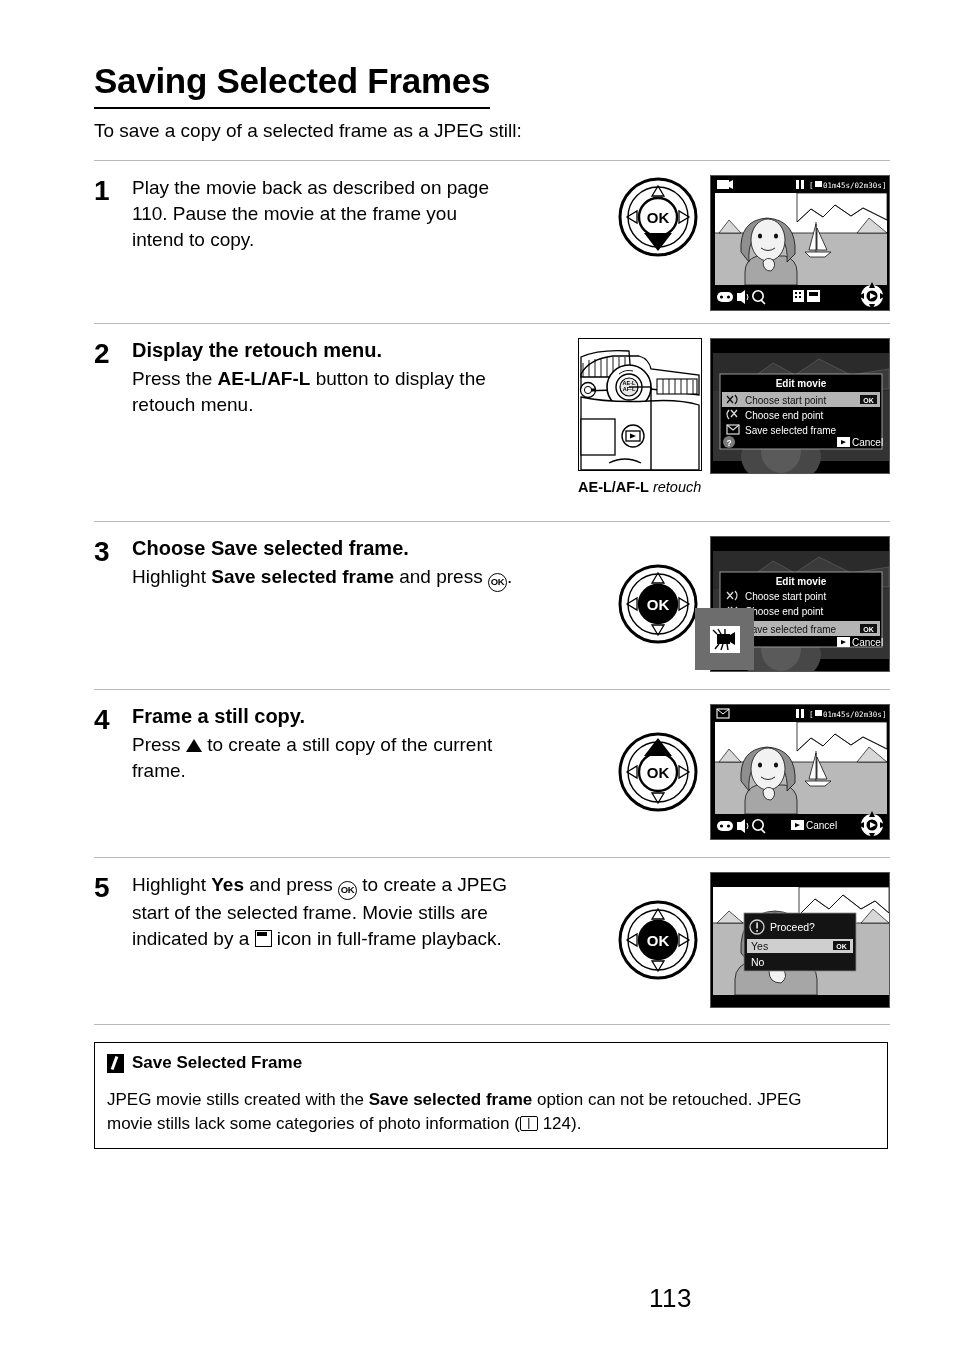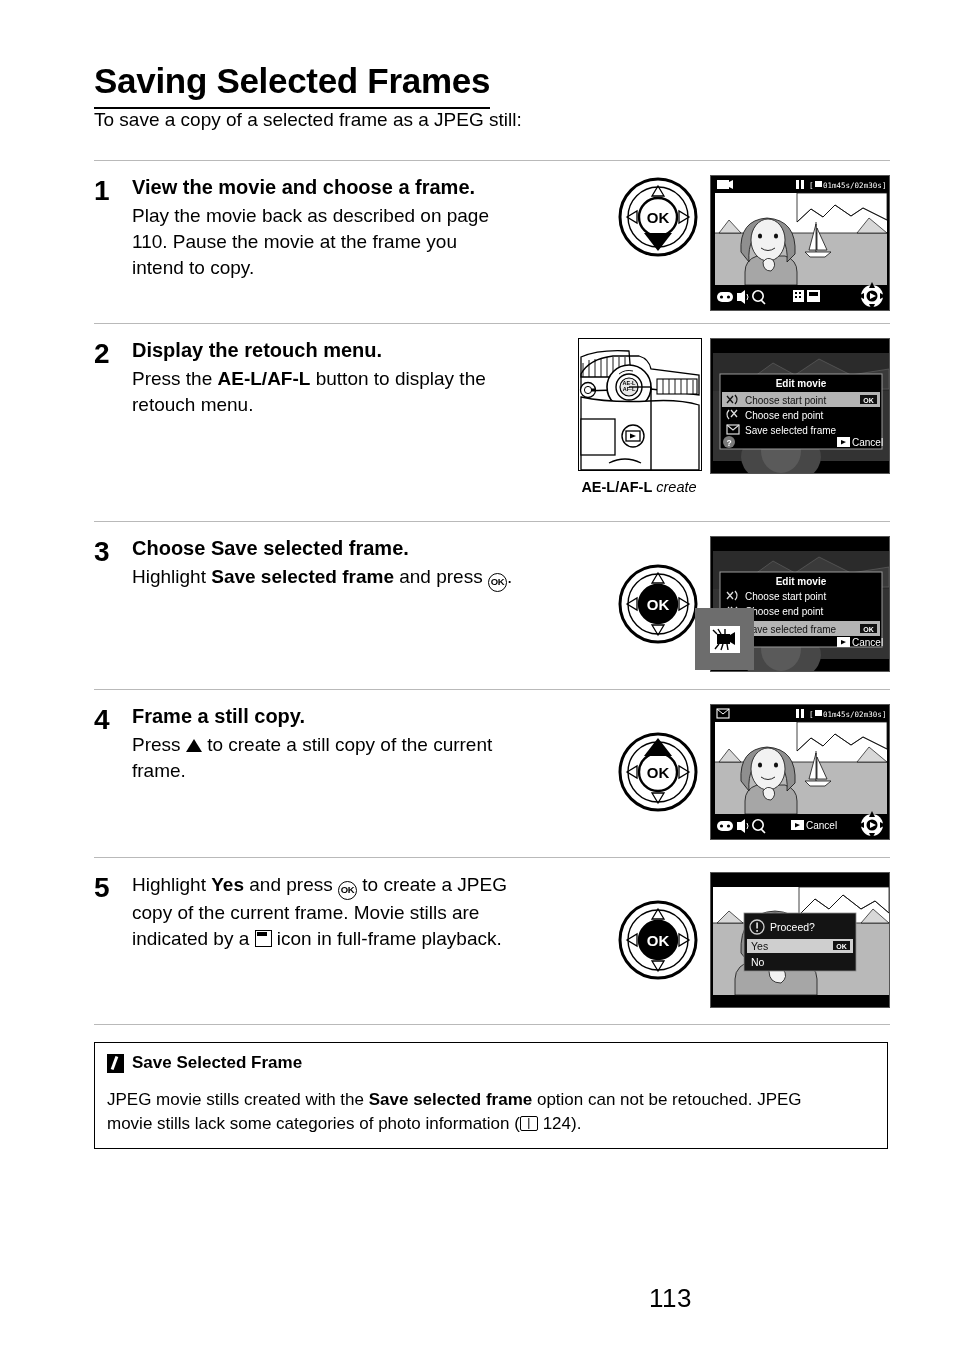--- a/index.html
+++ b/index.html
@@ -17,21 +17,21 @@
   .page { position: relative; width: 754px; height: 1352px; }
 
   
   .title-wrap { position: absolute; left: 94px; top: 62px; width: 790px; }
   .page-title {
     font-size: 35px; font-weight: bold; letter-spacing: -0.3px;
     line-height: 1.1; margin: 0; padding-bottom: 6px;
     border-bottom: 2.5px solid #000; display: inline-block;
   }
   .intro {
-    position: absolute; left: 94px; top: 107px;
+    position: absolute; left: 94px; top: 118px;
     font-size: 19px; line-height: 1.35;
   }
 
   
   .steps { position: absolute; left: 94px; top: 160px; width: 796px; }
   .step {
     position: relative;
     border-top: 1px solid #b9b9b9;
     display: flex; align-items: flex-start;
     padding: 14px 0 12px 0;
@@ -153,21 +153,20 @@
   <div class="title-wrap">
     <h1 class="page-title">Saving Selected Frames</h1>
   </div>
   <div class="intro">To save a copy of a selected frame as a JPEG still:</div>
 
   <div class="steps">
 
     <div class="step" style="min-height:160px;">
       <div class="step-num">1</div>
       <div class="step-text">
-        <div class="step-head">View the movie and choose a frame.</div>
         <div class="step-body">
           <span>Play the movie back as described on page</span><br>
           <span>110.  Pause the movie at the frame you</span><br>
           <span>intend to copy.</span>
         </div>
       </div>
       <div class="step-media">
 
         <div class="msel">
           <svg viewBox="0 0 84 84" width="84" height="84">
@@ -316,21 +315,21 @@
               <rect x="47" y="92" width="14" height="10" fill="none" stroke="#000" stroke-width="1.3"></rect>
               <polygon points="51,94.5 57,97 51,99.5" fill="#000"></polygon>
 
               <path d="M30,124 Q46,116 62,124" fill="none" stroke="#000" stroke-width="1.3"></path>
 
               <line x1="72" y1="48" x2="72" y2="131" stroke="#000" stroke-width="1.4"></line>
               <line x1="50" y1="48" x2="72" y2="48" stroke="#000" stroke-width="1.4"></line>
             </svg>
           </div>
           <div class="camera-cap">
-            <span class="bold">AE-L/AF-L</span><span class="ital"> create</span>
+            <span class="bold">AE-L/AF-L</span><span class="ital"> retouch</span>
           </div>
         </div>
 
         <div class="lcd">
           <svg viewBox="0 0 180 136" width="180" height="136">
             <rect x="0" y="0" width="180" height="136" fill="#000"></rect>
 
             <rect x="2" y="14" width="176" height="108" fill="#2b2b2b"></rect>
             <path d="M40,40 L62,24 L84,36 L108,20 L140,36 L178,30 L178,50 L40,52 Z" fill="#3a3a3a" stroke="#666" stroke-width="0.6"></path>
             <rect x="2" y="52" width="176" height="70" fill="#333"></rect>
@@ -535,21 +534,21 @@
           </svg>
         </div>
       </div>
     </div>
 
     <div class="step" style="min-height:168px; border-bottom:1px solid #b9b9b9;">
       <div class="step-num">5</div>
       <div class="step-text">
         <div class="step-body">
           <span>Highlight </span><b>Yes</b><span> and press </span><span class="ok-glyph">OK</span><span> to create a JPEG</span><br>
-          <span>copy of the current frame.  Movie stills are</span><br>
+          <span>start of the selected frame.  Movie stills are</span><br>
           <span>indicated by a </span><span class="movie-still-glyph"></span><span> icon in full-frame playback.</span>
         </div>
       </div>
       <div class="step-media" style="align-items:center;">
         <div class="msel">
           <svg viewBox="0 0 84 84" width="84" height="84">
             <circle cx="42" cy="42" r="38" fill="#fff" stroke="#000" stroke-width="3"></circle>
             <circle cx="42" cy="42" r="30" fill="#fff" stroke="#000" stroke-width="1.4"></circle>
             <circle cx="42" cy="42" r="19" fill="#000" stroke="#000" stroke-width="2.4"></circle>
             <text x="42" y="48" font-family="Liberation Sans, sans-serif" font-size="15" font-weight="bold" text-anchor="middle" fill="#fff">OK</text>

